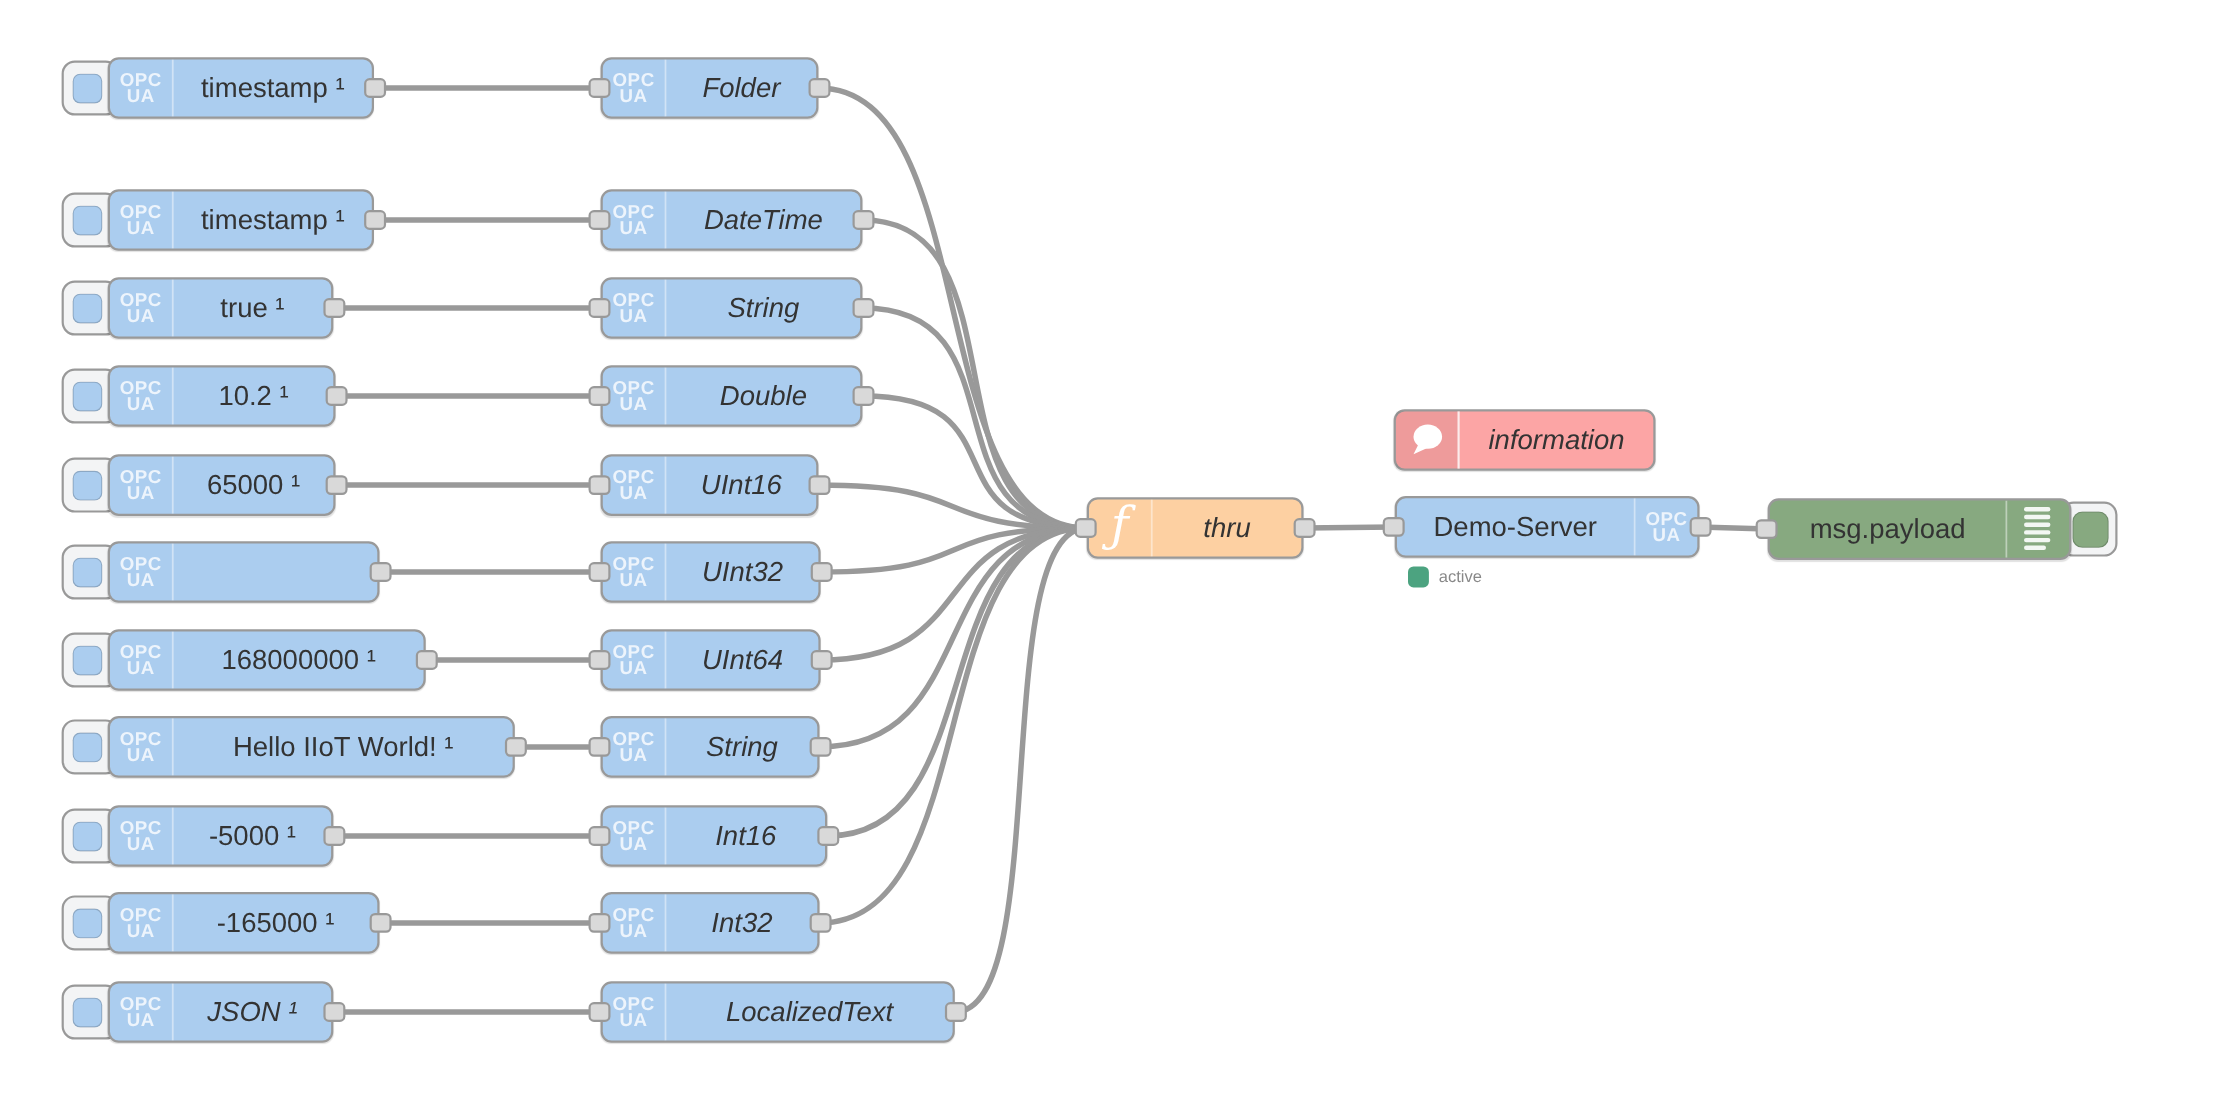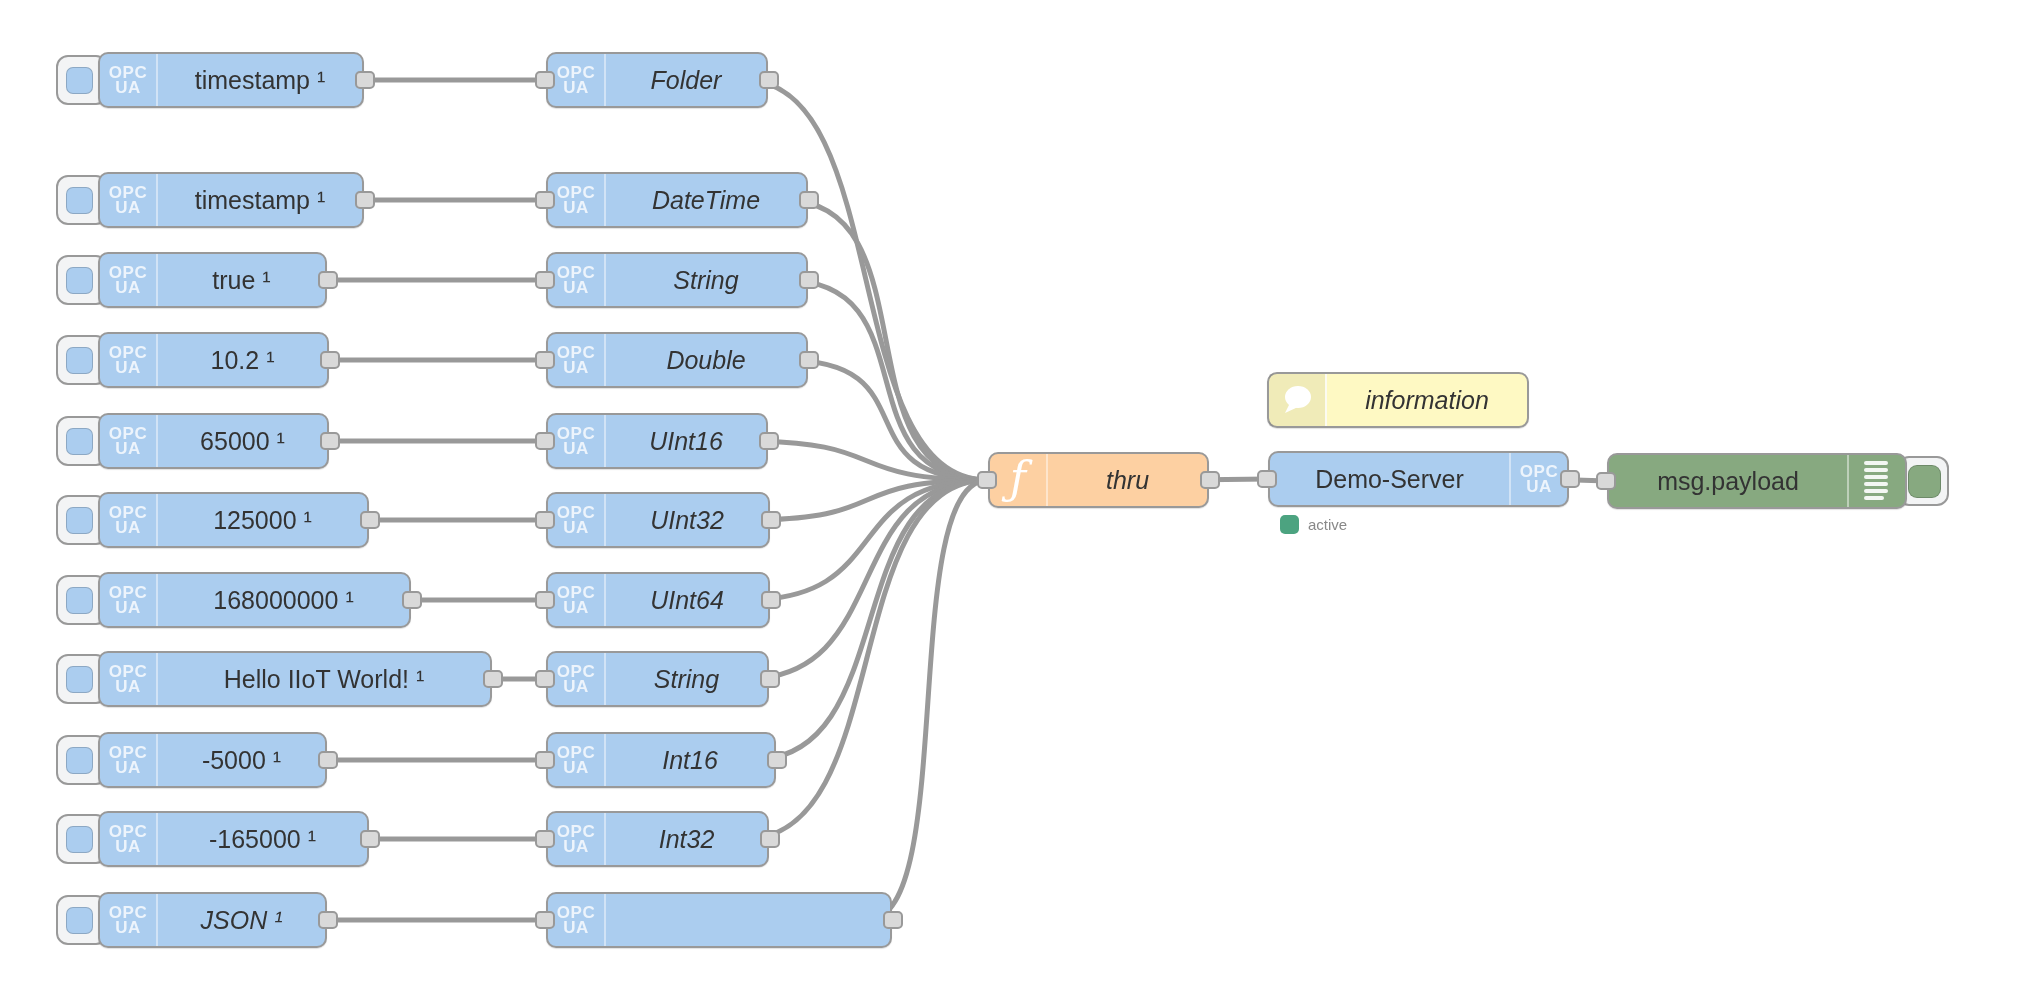--- a/index.html
+++ b/index.html
@@ -6,21 +6,21 @@
   .canvas{
     position:relative;
     width:2026px;height:1008px;
     background:#ffffff;
     font-family:"Liberation Sans", sans-serif;
     overflow:hidden;
   }
   svg.wires{position:absolute;left:0;top:0;z-index:1;}
   path.wire{fill:none;stroke:var(--wire,#999);stroke-width:5;stroke-linecap:round;}
 
-  .node-group{position:absolute;height:56px;padding-left:24px;}
+  .node-group{position:absolute;height:56px;}
   .node-body{
     position:absolute;left:0;top:0;right:0;bottom:0;
     border:2px solid var(--border,#999);
     border-radius:10px;
     box-sizing:border-box;
     display:flex;align-items:stretch;
     z-index:2;
     box-shadow:0 1px 1px rgba(0,0,0,0.12);
   }
   .icon-region{
@@ -201,21 +201,20 @@
       <div class="side-btn left">
         <div class="btn-inner" style="background: rgb(171, 205, 239);"></div>
       </div>
       <div class="node-body" style="background: rgb(171, 205, 239);">
         <div class="icon-region side-left">
           <div class="opcua-glyph">
             <div>OPC</div>
             <div>UA</div>
           </div>
         </div>
-        <div class="label-area">125000 ¹</div>
       </div>
       <div class="port out"></div>
     </div>
     <div class="node-group" style="left: 98px; top: 572px; width: 289px; z-index: 2;">
       <div class="side-btn left">
         <div class="btn-inner" style="background: rgb(171, 205, 239);"></div>
       </div>
       <div class="node-body" style="background: rgb(171, 205, 239);">
         <div class="icon-region side-left">
           <div class="opcua-glyph">
@@ -418,36 +417,37 @@
       <div class="port out"></div>
     </div>
     <div class="node-group italic" style="left: 546px; top: 892px; width: 322px; z-index: 2;">
       <div class="node-body" style="background: rgb(171, 205, 239);">
         <div class="icon-region side-left">
           <div class="opcua-glyph">
             <div>OPC</div>
             <div>UA</div>
           </div>
         </div>
+        <div class="label-area">LocalizedText</div>
       </div>
       <div class="port in"></div>
       <div class="port out"></div>
     </div>
     <div class="node-group italic" style="left: 988px; top: 452px; width: 197px; z-index: 2;">
       <div class="node-body" style="background: rgb(253, 208, 162);">
         <div class="icon-region side-left">
           <div class="func-glyph">ƒ</div>
         </div>
         <div class="label-area">thru</div>
       </div>
       <div class="port in"></div>
       <div class="port out"></div>
     </div>
     <div class="node-group italic" style="left: 1267px; top: 372px; width: 238px; z-index: 2;">
-      <div class="node-body" style="background: #fef9c3;">
+      <div class="node-body" style="background: #fca5a5;">
         <div class="icon-region comment-shade">
           <svg class="bubble-icon" width="34" height="32" viewBox="0 0 34 32">
             <ellipse cx="18" cy="13" rx="13" ry="11" fill="#ffffff"></ellipse>
             <path d="M10 19 L5 29 L18 23 Z" fill="#ffffff"></path>
           </svg>
         </div>
         <div class="label-area">information</div>
       </div>
     </div>
     <div class="node-group" style="left: 1268px; top: 451px; width: 277px; z-index: 2;">

